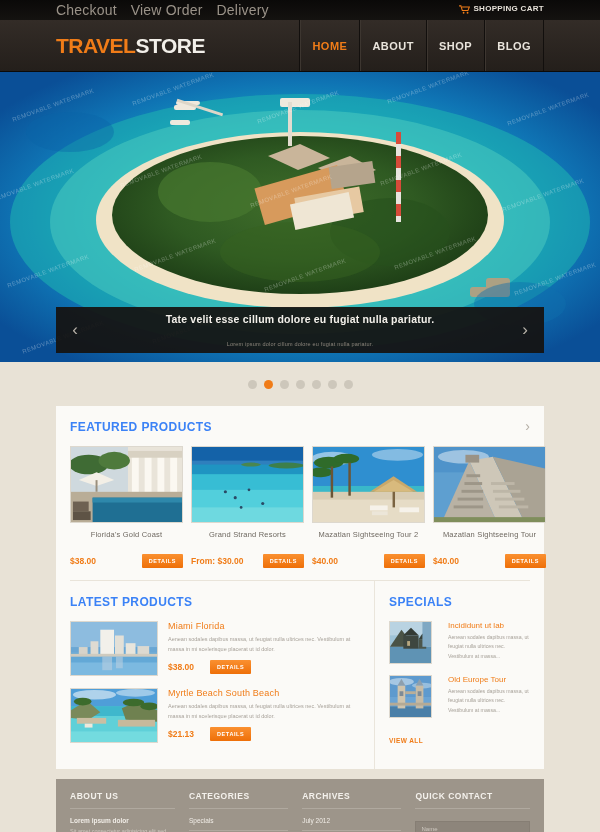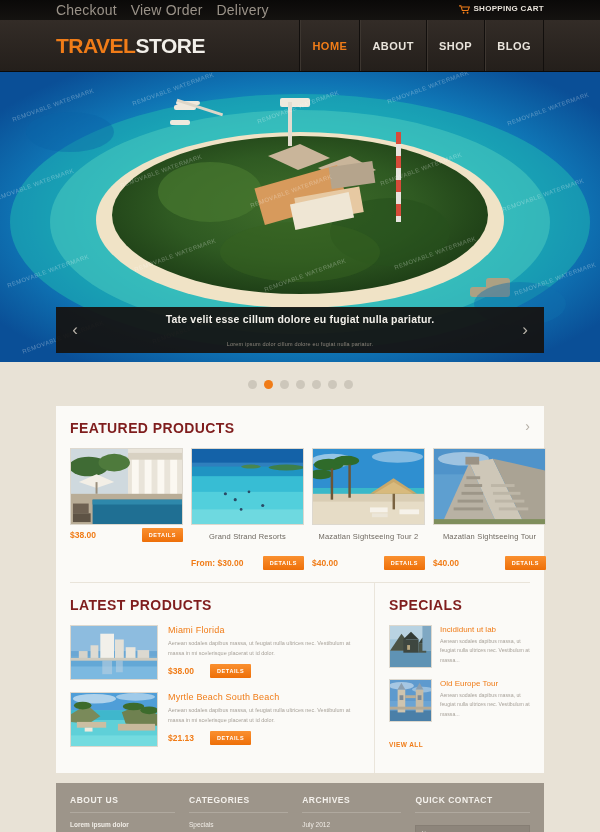--- a/index.html
+++ b/index.html
@@ -114,21 +114,21 @@
   .dot.active { background: #f07c18; }
 
   
   .wrap { width: 488px; margin: 0 auto; }
 
   .panel { background: #fbfaf7; }
 
   
   .featured { padding: 14px 14px 12px 14px; position: relative; }
   .sec-title {
-    font-size: 14px; font-weight: bold; color: #7f1d1d;
+    font-size: 12px; font-weight: bold; color: #3b82f6;
     letter-spacing: .4px;
   }
   .featured .sec-title { margin-bottom: 12px; }
   .sec-next {
     position: absolute; right: 14px; top: 12px;
     color: #b5afa6; font-size: 14px; cursor: pointer;
   }
   .prod-row { display: flex; gap: 8px; }
   .prod { width: 113px; }
   .prod-thumb {
@@ -172,21 +172,21 @@
   .item-title {
     color: #f07c18; font-size: 9px; margin-bottom: 4px;
     letter-spacing: .2px;
   }
   .item-desc {
     color: #a8a29a; font-size: 5.5px; line-height: 1.75;
     margin-bottom: 6px;
   }
   .item-foot { display: flex; align-items: center; gap: 16px; }
 
-  .sp-item { display: flex; gap: 8px; margin-bottom: 11px; }
+  .sp-item { display: flex; gap: 16px; margin-bottom: 11px; }
   .sp-thumb {
     width: 43px; height: 43px; flex: none; overflow: hidden;
     border: 1px solid #ddd8ce; background: #9fb7c9;
   }
   .sp-thumb svg { width: 100%; height: 100%; display: block; }
   .sp-title { color: #f07c18; font-size: 8px; margin-bottom: 3px; }
   .sp-desc { color: #a8a29a; font-size: 5.2px; line-height: 1.8; }
   .view-all {
     color: #f07c18; font-size: 6.5px; font-weight: bold;
     letter-spacing: .4px; text-decoration: none; display: inline-block;
@@ -388,20 +388,21 @@
               <ellipse cx="44" cy="14" rx="16" ry="9" fill="#4e7a3c"></ellipse>
               <polygon points="8,34 26,26 44,34 26,40" fill="#f3efe6"></polygon>
               <rect x="25" y="34" width="2" height="12" fill="#9a8f7d"></rect>
               <rect x="0" y="46" width="113" height="31" fill="#b9ad97"></rect>
               <rect x="22" y="52" width="91" height="25" fill="#1f6f93"></rect>
               <rect x="22" y="52" width="91" height="5" fill="#2e88ab"></rect>
               <rect x="2" y="56" width="16" height="10" fill="#6e6152"></rect>
               <rect x="2" y="66" width="18" height="9" fill="#5e5345"></rect>
             </svg>
           </div>
+          <div class="prod-name">Florida's Gold Coast</div>
           <div class="prod-foot">
             <span class="price">$38.00</span>
             <button class="btn-details">DETAILS</button>
           </div>
         </div>
 
         <div class="prod">
           <div class="prod-thumb">
             <svg viewBox="0 0 113 77" preserveAspectRatio="none">
               <rect width="113" height="77" fill="#2aa7cc"></rect>

